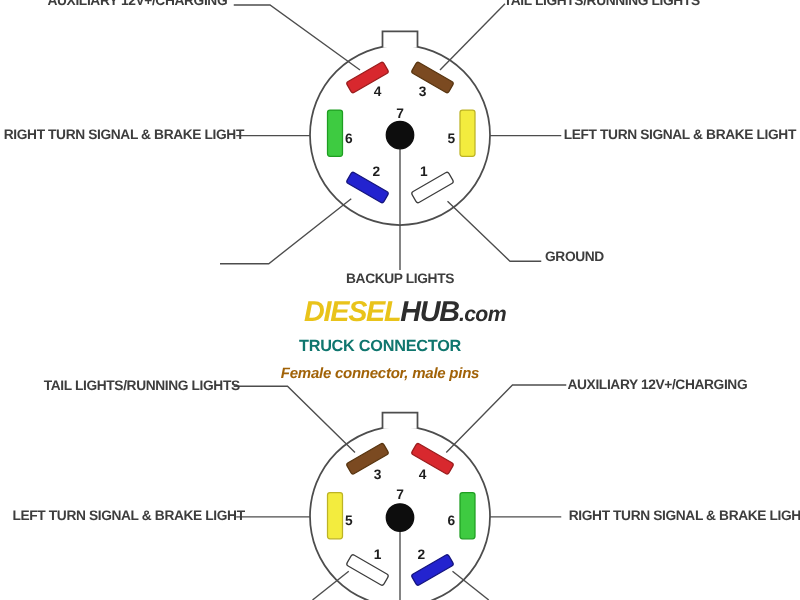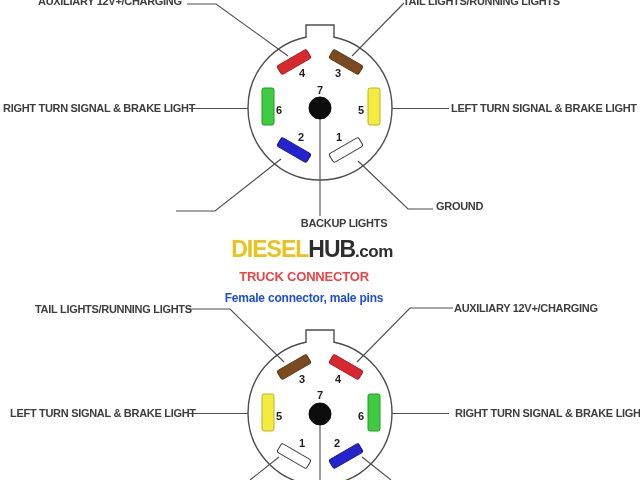--- a/index.html
+++ b/index.html
@@ -5,34 +5,34 @@
   html,body{margin:0;padding:0;background:#fff;}
   #canvas{
     position:relative;width:640px;height:480px;overflow:hidden;background:#ffffff;
     font-family:"Liberation Sans", sans-serif;
   }
   .wire-label{
     position:absolute;white-space:nowrap;
     font-size:11px;font-weight:700;letter-spacing:-0.3px;color:#3d3d3d;
     line-height:13px;
   }
-  .centered{transform:translateX(-50%);margin-left:24px;}
+  .centered{transform:translateX(-50%);}
   #logo{
-    position:absolute;top:238px;left:312px;transform:translateX(-50%);
-    white-space:nowrap;font-weight:bold;line-height:22px;
+    position:absolute;top:238px;left:324px;transform:translateX(-50%);
+    white-space:nowrap;font-style:italic;font-weight:bold;line-height:22px;
   }
   #logo .logo-big{font-size:23px;letter-spacing:-1px;}
   #logo .logo-small{font-size:17px;letter-spacing:-0.5px;}
   #divider-title{
     position:absolute;top:269px;left:304px;transform:translateX(-50%);
-    font-size:13px;font-weight:700;color:#ef4444;white-space:nowrap;letter-spacing:-0.2px;
+    font-size:13px;font-weight:700;color:#0f766e;white-space:nowrap;letter-spacing:-0.2px;
   }
   #divider-subtitle{
     position:absolute;top:291px;left:304px;transform:translateX(-50%);
-    font-size:12px;font-weight:700;color:#1d4ed8;white-space:nowrap;letter-spacing:-0.2px;
+    font-size:12px;font-weight:700;color:#a16207;white-space:nowrap;letter-spacing:-0.2px;font-style:italic;
   }
   svg{position:absolute;top:0;left:0;}
   .leader{fill:none;stroke-width:1.1;}
   .shell{fill:#ffffff;stroke-width:1.4;}
   .pin{stroke-width:1;}
   .pin-num{font-size:11px;font-weight:bold;fill:#1e1e1e;font-family:"Liberation Sans",sans-serif;}
 </style>
 </head>
 <body>
 

